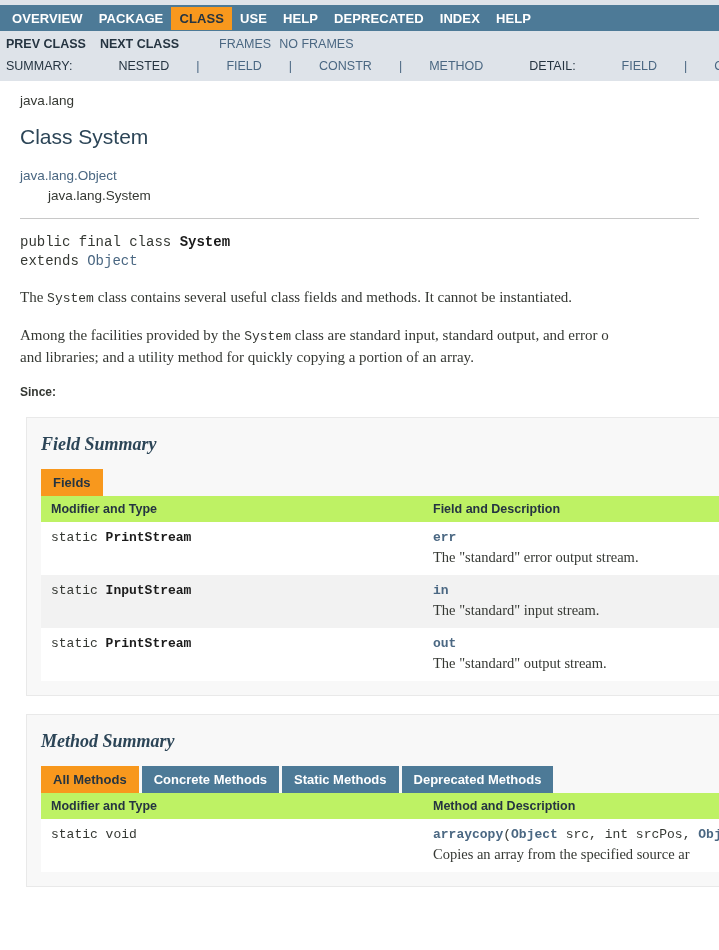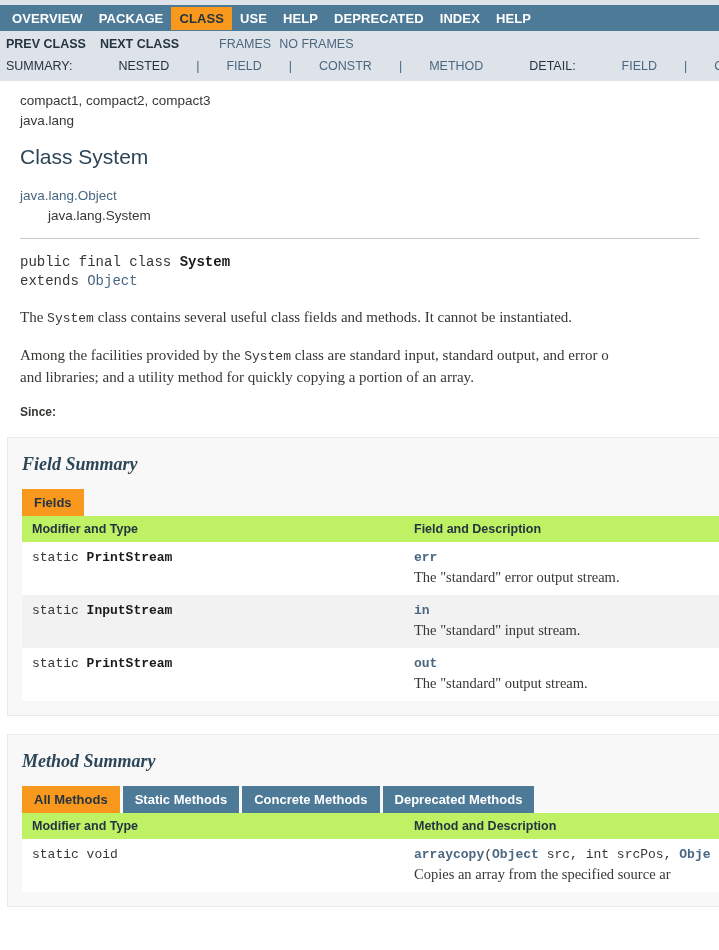--- a/index.html
+++ b/index.html
@@ -150,21 +150,21 @@
     color: #353833;
   }
   dl.since dd {
     margin: 4px 0 0 0;
     font-family: "Liberation Mono", "DejaVu Sans Mono", monospace;
     font-size: 13.5px;
     color: #353833;
   }
 
   
-  .summary-wrap { padding: 18px 20px 0 8px; }
+  .summary-wrap { padding: 18px 20px 0 27px; }
   .summary-section {
     background: #f8f8f8;
     border: 1px solid #e9e9e9;
     border-right: none;
     padding: 16px 0 14px 14px;
     box-sizing: border-box;
     width: 719px;
     margin-left: -1px;
   }
   h3.sum-title {
@@ -291,21 +291,20 @@
     <span class="nav-sep">|</span>
     <a class="nav-link" href="#">CONSTR</a>
     <span class="nav-sep">|</span>
     <a class="nav-link" href="#">METHOD</a>
   </div>
 </div>
 
 <div class="content">
 
   <div class="header-block">
-    <div class="sub-title">compact1, compact2, compact3</div>
     <div class="sub-title">java.lang</div>
     <h2 class="title">Class System</h2>
   </div>
 
   <div class="inheritance">
     <div class="lvl0">java.lang.Object</div>
     <div class="lvl1">java.lang.System</div>
   </div>
 
   <hr class="hr">
@@ -361,22 +360,22 @@
         </tbody>
       </table>
     </div>
   </div>
 
   <div class="summary-wrap">
     <div class="summary-section">
       <h3 class="sum-title">Method Summary</h3>
       <div class="tabs">
         <div class="tab active">All Methods</div>
+        <div class="tab">Concrete Methods</div>
         <div class="tab">Static Methods</div>
-        <div class="tab">Concrete Methods</div>
         <div class="tab">Deprecated Methods</div>
       </div>
       <table class="sumtable">
         <thead>
           <tr>
             <th class="col1">Modifier and Type</th>
             <th>Method and Description</th>
           </tr>
         </thead>
         <tbody>

